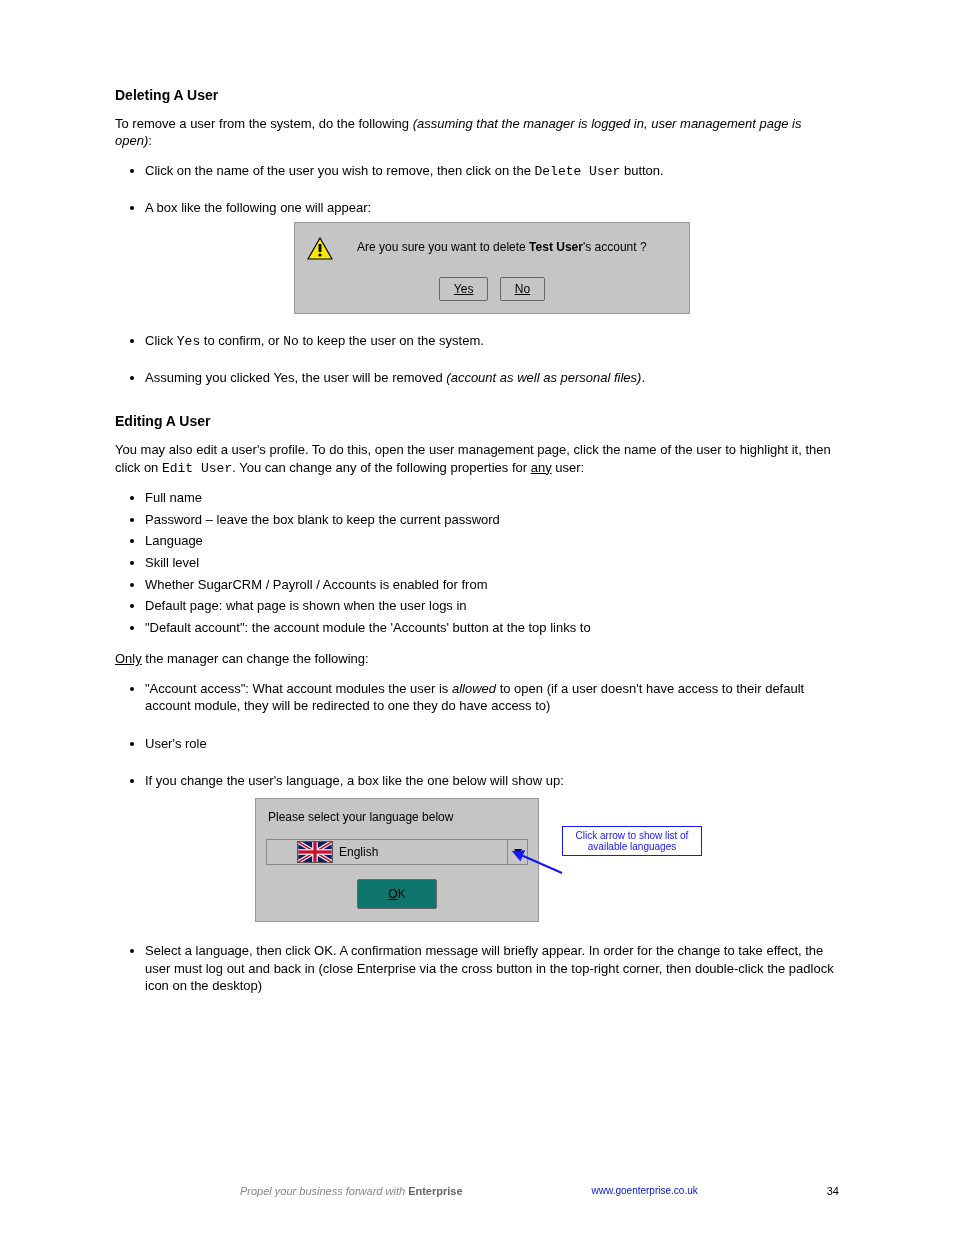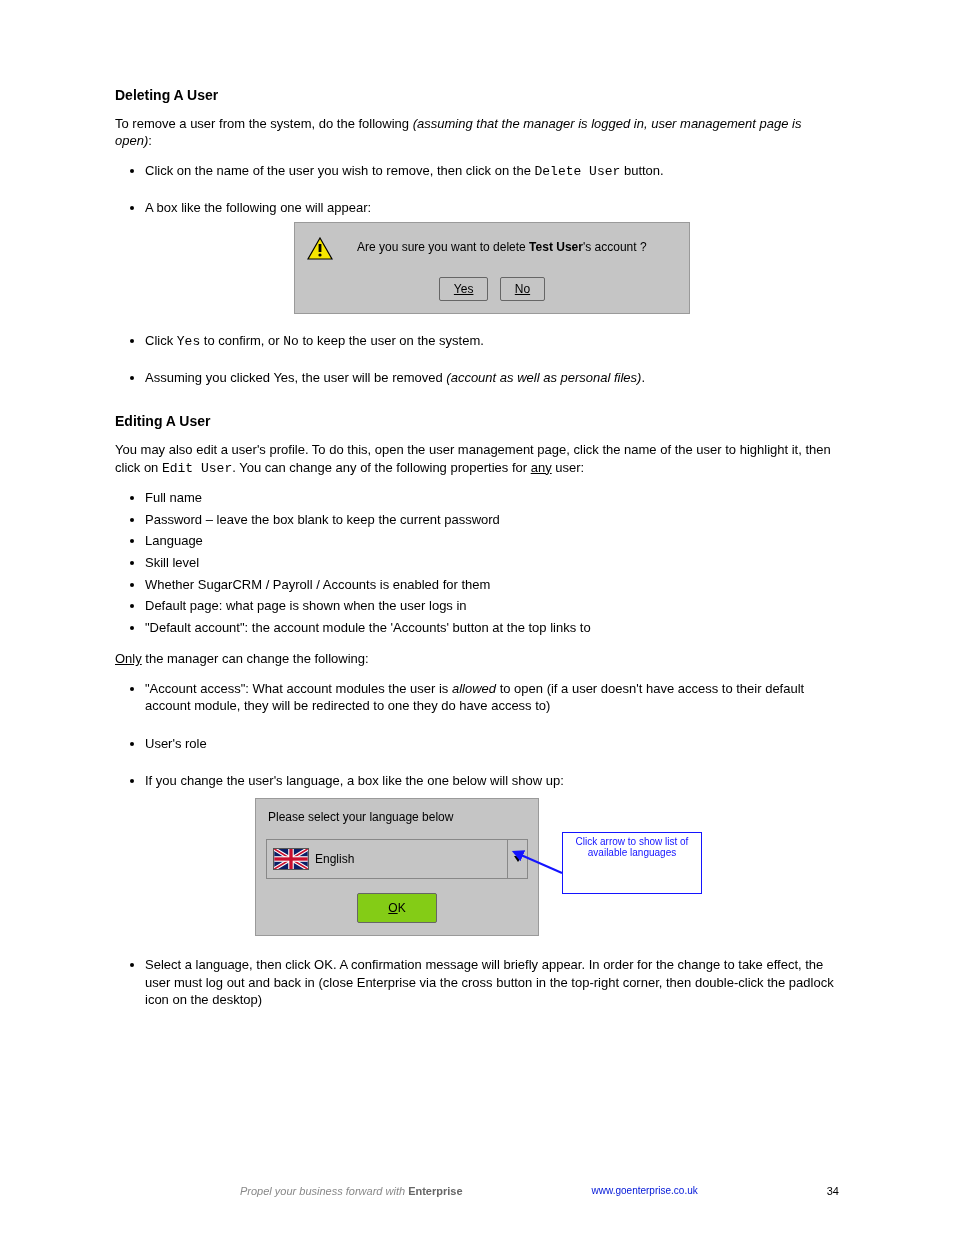--- a/index.html
+++ b/index.html
@@ -74,54 +74,55 @@
     border: 1px solid #9a9a9a;
     padding: 10px 10px 12px 10px;
     font-size: 12px;
   }
   .d2-title { margin: 0 0 14px 2px; }
   .combo {
     display: flex;
     align-items: stretch;
     border: 1px solid #888;
     background: #c5c5c5;
-    height: 40px;
+    height: 26px;
     cursor: pointer;
+    padding-left: 24px;
   }
   .combo-body {
     flex: 1;
     display: flex;
     align-items: center;
     gap: 6px;
     padding: 0 6px;
   }
   .combo-arrow {
     width: 20px;
     border-left: 1px solid #888;
     display: flex; align-items: center; justify-content: center;
   }
   .combo-arrow svg { width: 8px; height: 6px; }
   .flag-uk { width: 36px; height: 22px; flex-shrink: 0; }
   .flag-uk svg { width: 36px; height: 22px; display: block; border:1px solid #555; }
   .d2-btn-row { text-align: center; margin-top: 14px; }
   .big-btn {
     display: inline-block;
-    background: #84cc16;
+    background: #0f766e;
     border: 1px solid #666;
     border-radius: 2px;
     padding: 6px 30px;
     font-size: 12px;
     cursor: pointer;
   }
   .callout {
     position: absolute;
     left: 307px;
-    top: 34px;
+    top: 28px;
     width: 140px;
-    height: 62px;
+    height: 30px;
     border: 1px solid #1414ff;
     background: #fff;
     font-size: 10px;
     line-height: 1.15;
     color: #1414ff;
     padding: 3px 5px;
     text-align: center;
   }
   .arrow-line {
     position: absolute;
@@ -189,21 +190,21 @@
   <div class="heading">Editing A User</div>
   <p class="para">
     <span>You may also edit a user's profile. To do this, open the user management page, click the name of the user to highlight it, then click on </span><span class="code">Edit User</span><span>. You can change any of the following properties for </span><span class="uline">any</span><span> user:</span>
   </p>
 
   <ul class="sub-list tight">
     <li>Full name</li>
     <li>Password – leave the box blank to keep the current password</li>
     <li>Language</li>
     <li>Skill level</li>
-    <li>Whether SugarCRM / Payroll / Accounts is enabled for them</li>
+    <li>Whether SugarCRM / Payroll / Accounts is enabled for from</li>
     <li>Default page: what page is shown when the user logs in</li>
     <li>"Default account": the account module the 'Accounts' button at the top links to</li>
   </ul>
 
   <p class="para" style="margin-top:14px;">
     <span class="uline">Only</span><span> the manager can change the following:</span>
   </p>
 
   <ul class="sub-list2">
     <li>

